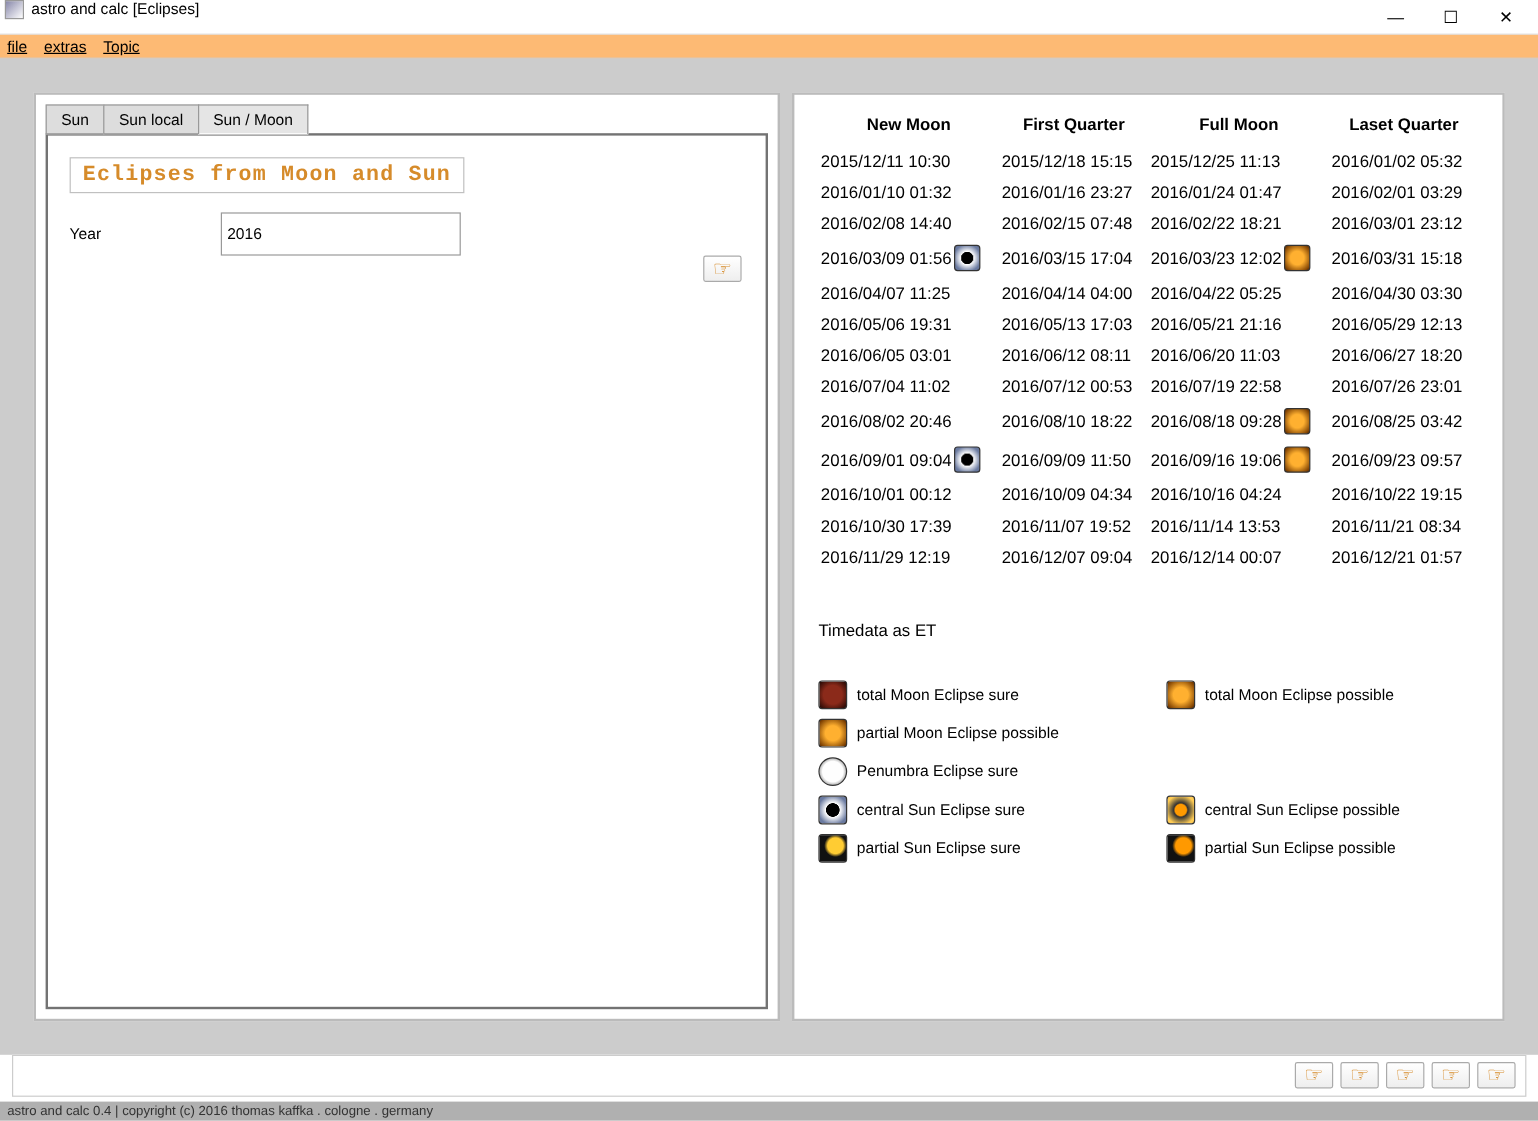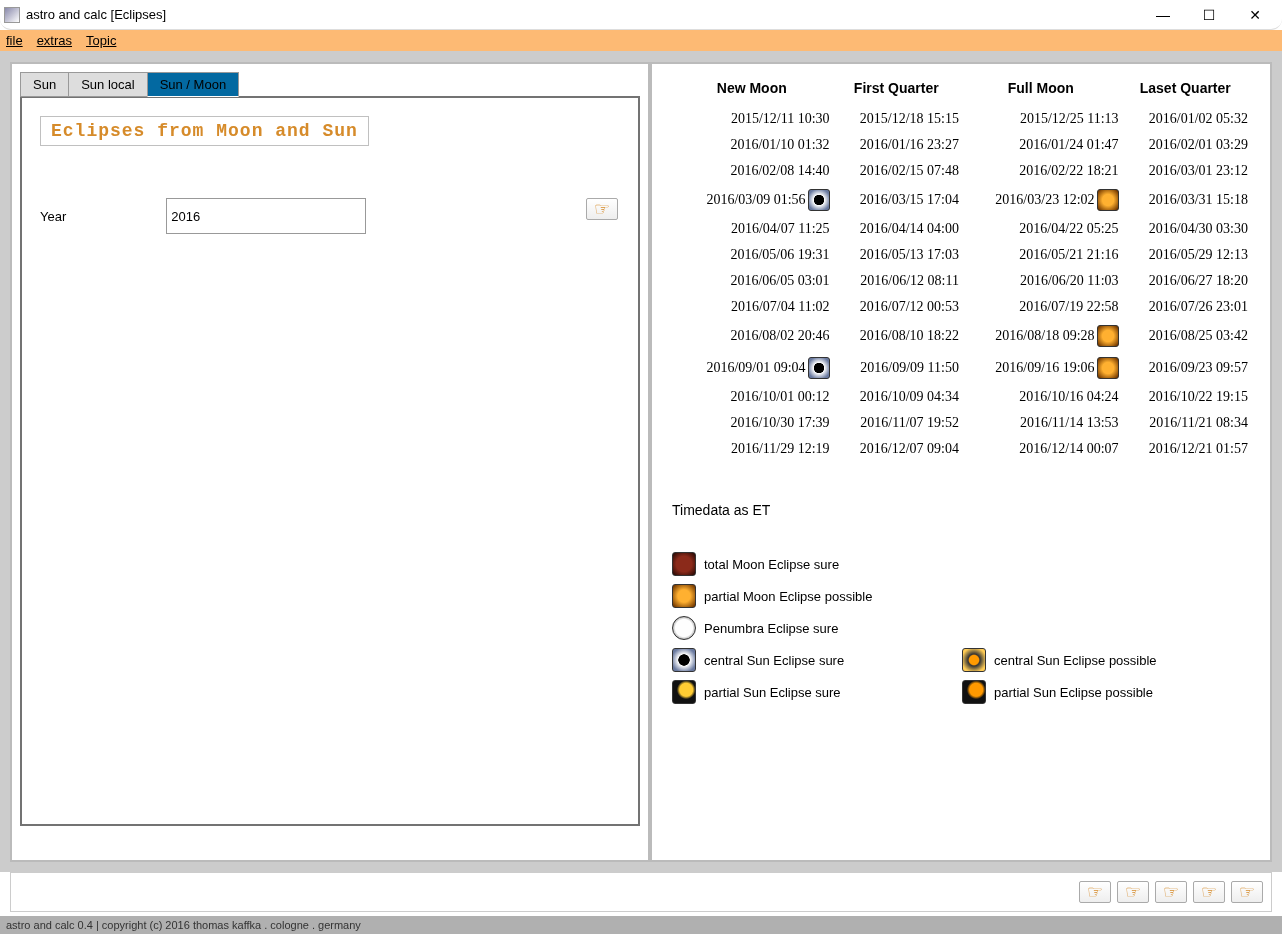--- a/index.html
+++ b/index.html
@@ -11,23 +11,21 @@
   height: 934px;
   overflow: hidden;
   display: flex;
   flex-direction: column;
 }
 .titlebar {
   height: 30px;
   background: #fff;
   border-bottom: 1px solid #ddd;
   display: flex;
-  align-items: center;
   padding: 0 4px;
-  border-radius: 11px;
 }
 .titlebar-icon {
   width: 16px; height: 16px;
   background: linear-gradient(135deg,#88a,#fff);
   border: 1px solid #999;
   margin-right: 6px;
 }
 .titlebar-title { flex: 1; color: #000; }
 .win-controls { display: flex; gap: 0; }
 .win-btn {
@@ -42,22 +40,23 @@
   display: flex;
   align-items: center;
   padding: 0 6px;
   gap: 14px;
   border-bottom: 1px solid #ccc;
 }
 .menubar span { text-decoration: underline; text-decoration-color: #000; cursor: default; }
 .content-area {
   flex: 1;
   background: #ccc;
-  padding: 10px;
-  display: flex;
+  padding: 28px;
+  display: flex;
+  gap: 10px;
 }
 .panel {
   background: #fff;
   border: 2px solid #bbb;
   position: relative;
 }
 .left-panel {
   width: 640px;
   padding: 8px 8px;
 }
@@ -75,42 +74,42 @@
 }
 .tab {
   padding: 4px 12px;
   border: 1px solid #999;
   background: #ddd;
   font-size: 13px;
   cursor: default;
   margin-right: -1px;
 }
 .tab.active {
-  background: #0369a1;
+  background: #e5e5e5;
   border-bottom-color: #fff;
 }
 .tab-body {
   border: 2px solid #737373;
   height: 730px;
   padding: 18px 18px;
   position: relative;
   background: #fff;
 }
 .eclipse-title {
   border: 1px solid #c0c0c0;
   padding: 4px 10px;
   font-family: "Courier New", monospace;
   font-size: 18px;
   font-weight: bold;
   color: #d68b2a;
   display: inline-block;
   margin-bottom: 16px;
   letter-spacing: 1px;
 }
-.year-row { display: flex; align-items: center; gap: 100px; margin-top: 36px; }
+.year-row { display: flex; align-items: center; gap: 100px; }
 .year-input {
   border: 1px solid #999;
   width: 200px;
   height: 36px;
   padding: 0 4px;
   font-size: 13px;
 }
 .finger-btn {
   width: 32px; height: 22px;
   border: 1px solid #aaa;
@@ -127,26 +126,25 @@
   font-size: 18px;
 }
 .moon-table { width: 100%; border-collapse: collapse; }
 .moon-table th {
   text-align: center;
   font-weight: bold;
   padding: 0 4px 10px 4px;
   font-size: 14px;
 }
 .moon-table td {
-  text-align: right;
+  text-align: left;
   padding: 5px 2px;
   font-size: 14px;
   white-space: nowrap;
   position: relative;
-  font-family: Liberation Serif, serif;
 }
 .cellwrap { display: inline-flex; align-items: center; gap: 2px; justify-content: center;}
 .ecl-icon {
   width: 22px; height: 22px;
   display: inline-block;
   border-radius: 3px;
   vertical-align: middle;
 }
 .ecl-sun-central { background: radial-gradient(circle,#000 35%,#fff 38%,#6a7aa0 80%); border:1px solid #333;}
 .ecl-moon-possible { background: radial-gradient(circle,#ffb030 40%,#7a3d00 90%); border:1px solid #333;}
@@ -424,20 +422,24 @@
     </table>
 
     <div class="timedata">Timedata as ET</div>
 
     <div class="legend" id="legend">
         <div class="legend-row">
           <div class="legend-item">
             <span class="ecl-icon ecl-moon-total"></span>
             <span>total Moon Eclipse sure</span>
           </div>
+          <div class="legend-item">
+            <span class="ecl-icon ecl-moon-possible"></span>
+            <span>total Moon Eclipse possible</span>
+          </div>
         </div>
         <div class="legend-row">
           <div class="legend-item">
             <span class="ecl-icon ecl-moon-possible"></span>
             <span>partial Moon Eclipse possible</span>
           </div>
         </div>
         <div class="legend-row">
           <div class="legend-item">
             <span class="ecl-icon ecl-penumbra"></span>

